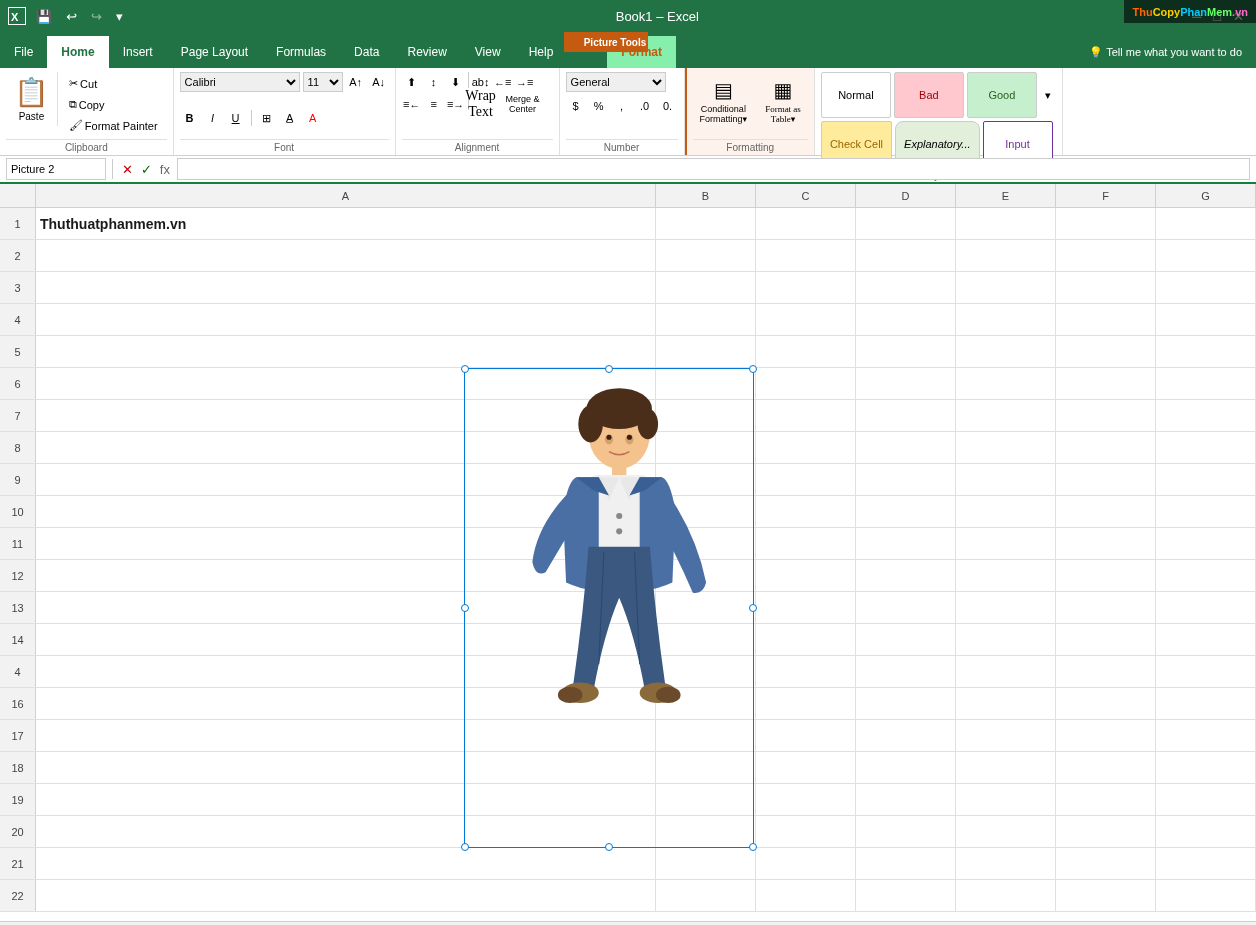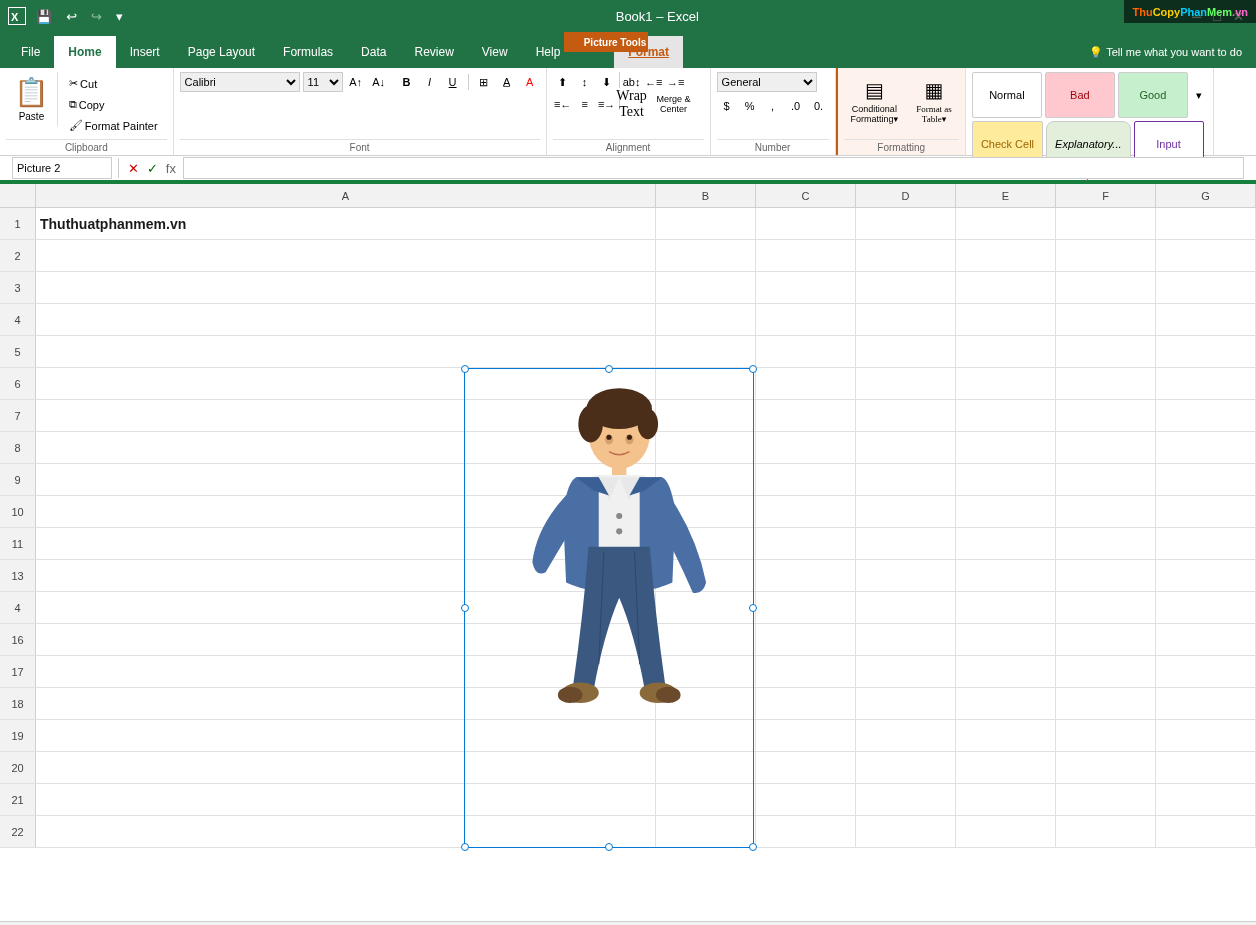--- a/index.html
+++ b/index.html
@@ -21,35 +21,35 @@
     .title-bar-center { flex: 1; text-align: center; font-size: 13px; color: #fff; }
     .title-bar-right { display: flex; align-items: center; gap: 4px; }
     .title-bar-right span { font-size: 11px; color: #fff; font-weight: bold; }
 
     
     .ribbon-tabs {
       height: 36px;
       background: #217346;
       display: flex;
       align-items: flex-end;
-      padding-left: 7px;
+      padding-left: 0;
     }
     .ribbon-tab {
       padding: 6px 14px;
       font-size: 12px;
       color: #fff;
       cursor: pointer;
       border-radius: 0;
       height: 32px;
       display: flex;
       align-items: center;
     }
     .ribbon-tab.active { background: #fff; color: #217346; font-weight: 600; }
     .ribbon-tab.context-tab { background: #c55a11; color: #fff; }
-    .ribbon-tab.context-tab.active-context { background: #e5e5e5; color: #c55a11; font-weight: 600; text-decoration: underline; }
+    .ribbon-tab.context-tab.active-context { background: #86efac; color: #c55a11; font-weight: 600; }
 
     
     .ribbon {
       height: 88px;
       background: #fff;
       border-bottom: 1px solid #d0d0d0;
       display: flex;
       align-items: stretch;
     }
     .ribbon-group {
@@ -133,25 +133,25 @@
     
     .formatting-group { 
       background: #fdf3ec;
       border-left: 2px solid #c55a11;
     }
 
     
     .formula-bar {
       height: 28px;
       background: #fff;
-      border-bottom: 4px solid #15803d;
+      border-bottom: 2px solid #15803d;
       display: flex;
       align-items: center;
       gap: 4px;
-      padding: 0 12px;
+      padding: 0 6px;
     }
     .name-box {
       width: 100px;
       height: 22px;
       border: 1px solid #ccc;
       font-size: 11px;
       padding: 0 4px;
       display: flex;
       align-items: center;
     }
@@ -391,21 +391,21 @@
         <div class="ribbon-btn-row">
           <span>🖌</span>
           <span>Format Painter</span>
         </div>
       </div>
     </div>
     <div class="ribbon-group-label">Clipboard</div>
   </div>
 
   <div class="ribbon-group">
-    <div class="ribbon-group-content" style="flex-direction:row; gap:8px;">
+    <div class="ribbon-group-content" style="flex-direction:column; gap:14px;">
       <div class="font-row">
         <select class="font-select">
           <option>Calibri</option>
         </select>
         <select class="font-size-select">
           <option>11</option>
         </select>
         <button class="small-btn">A↑</button>
         <button class="small-btn">A↓</button>
       </div>
@@ -627,21 +627,41 @@
         <div class="row-num">11</div>
         <div class="cell col-a"></div>
         <div class="cell col-b"></div>
         <div class="cell col-c"></div>
         <div class="cell col-d"></div>
         <div class="cell col-e"></div>
         <div class="cell col-f"></div>
         <div class="cell col-g"></div>
       </div>
     <div class="sheet-row">
+        <div class="row-num">12</div>
+        <div class="cell col-a"></div>
+        <div class="cell col-b"></div>
+        <div class="cell col-c"></div>
+        <div class="cell col-d"></div>
+        <div class="cell col-e"></div>
+        <div class="cell col-f"></div>
+        <div class="cell col-g"></div>
+      </div>
+    <div class="sheet-row">
         <div class="row-num">13</div>
+        <div class="cell col-a"></div>
+        <div class="cell col-b"></div>
+        <div class="cell col-c"></div>
+        <div class="cell col-d"></div>
+        <div class="cell col-e"></div>
+        <div class="cell col-f"></div>
+        <div class="cell col-g"></div>
+      </div>
+    <div class="sheet-row">
+        <div class="row-num">14</div>
         <div class="cell col-a"></div>
         <div class="cell col-b"></div>
         <div class="cell col-c"></div>
         <div class="cell col-d"></div>
         <div class="cell col-e"></div>
         <div class="cell col-f"></div>
         <div class="cell col-g"></div>
       </div>
     <div class="sheet-row">
         <div class="row-num">4</div>

